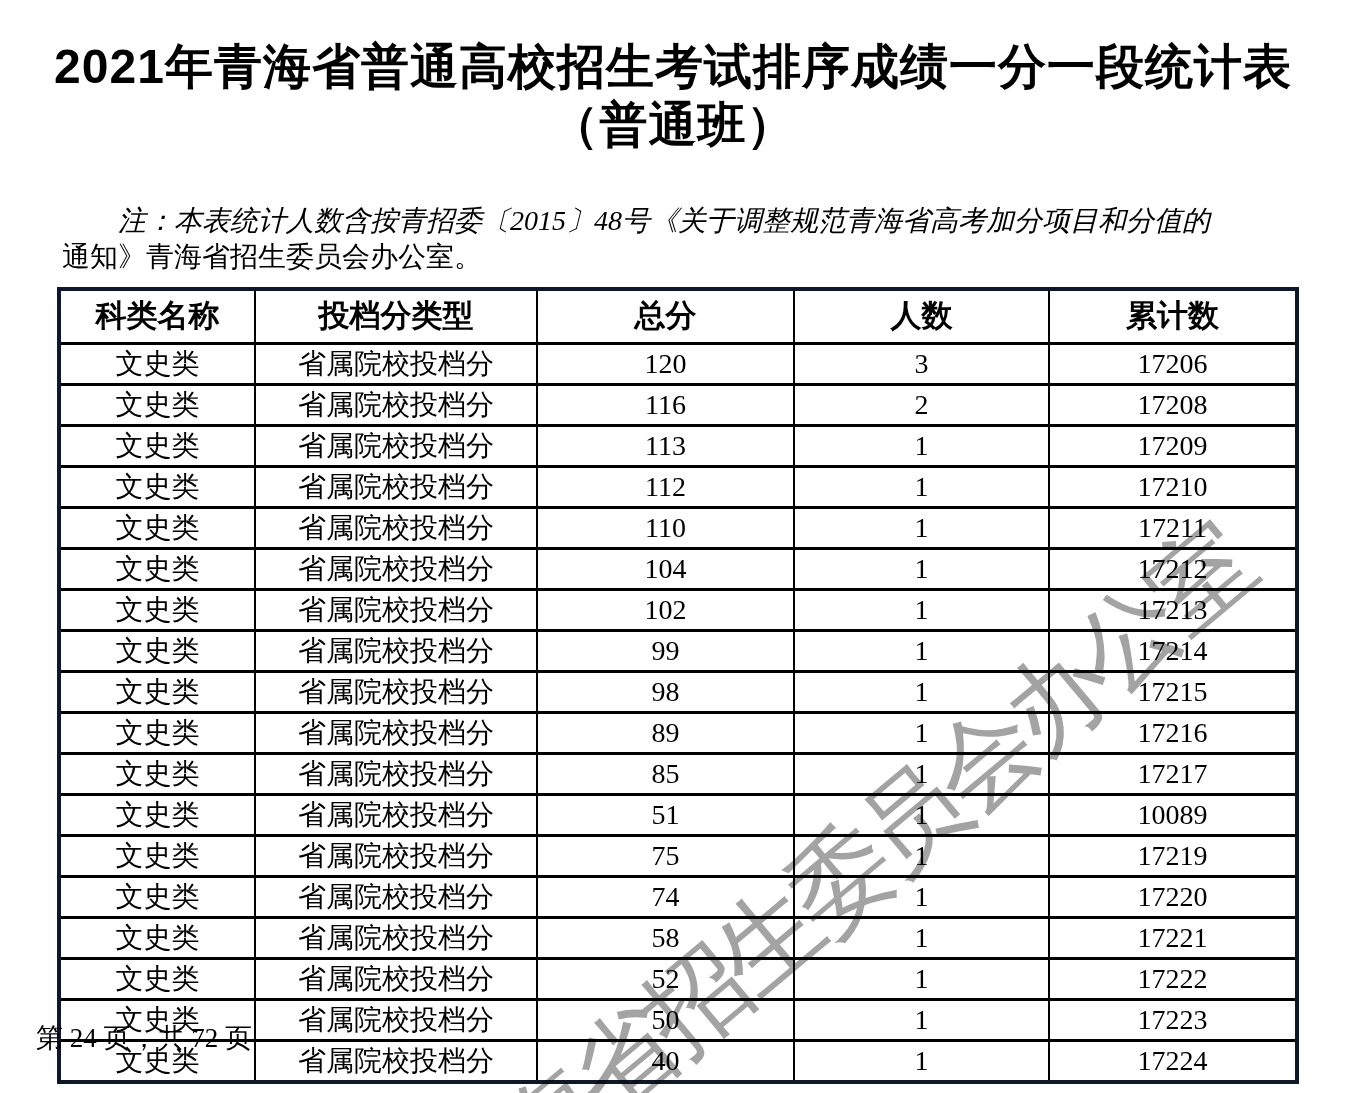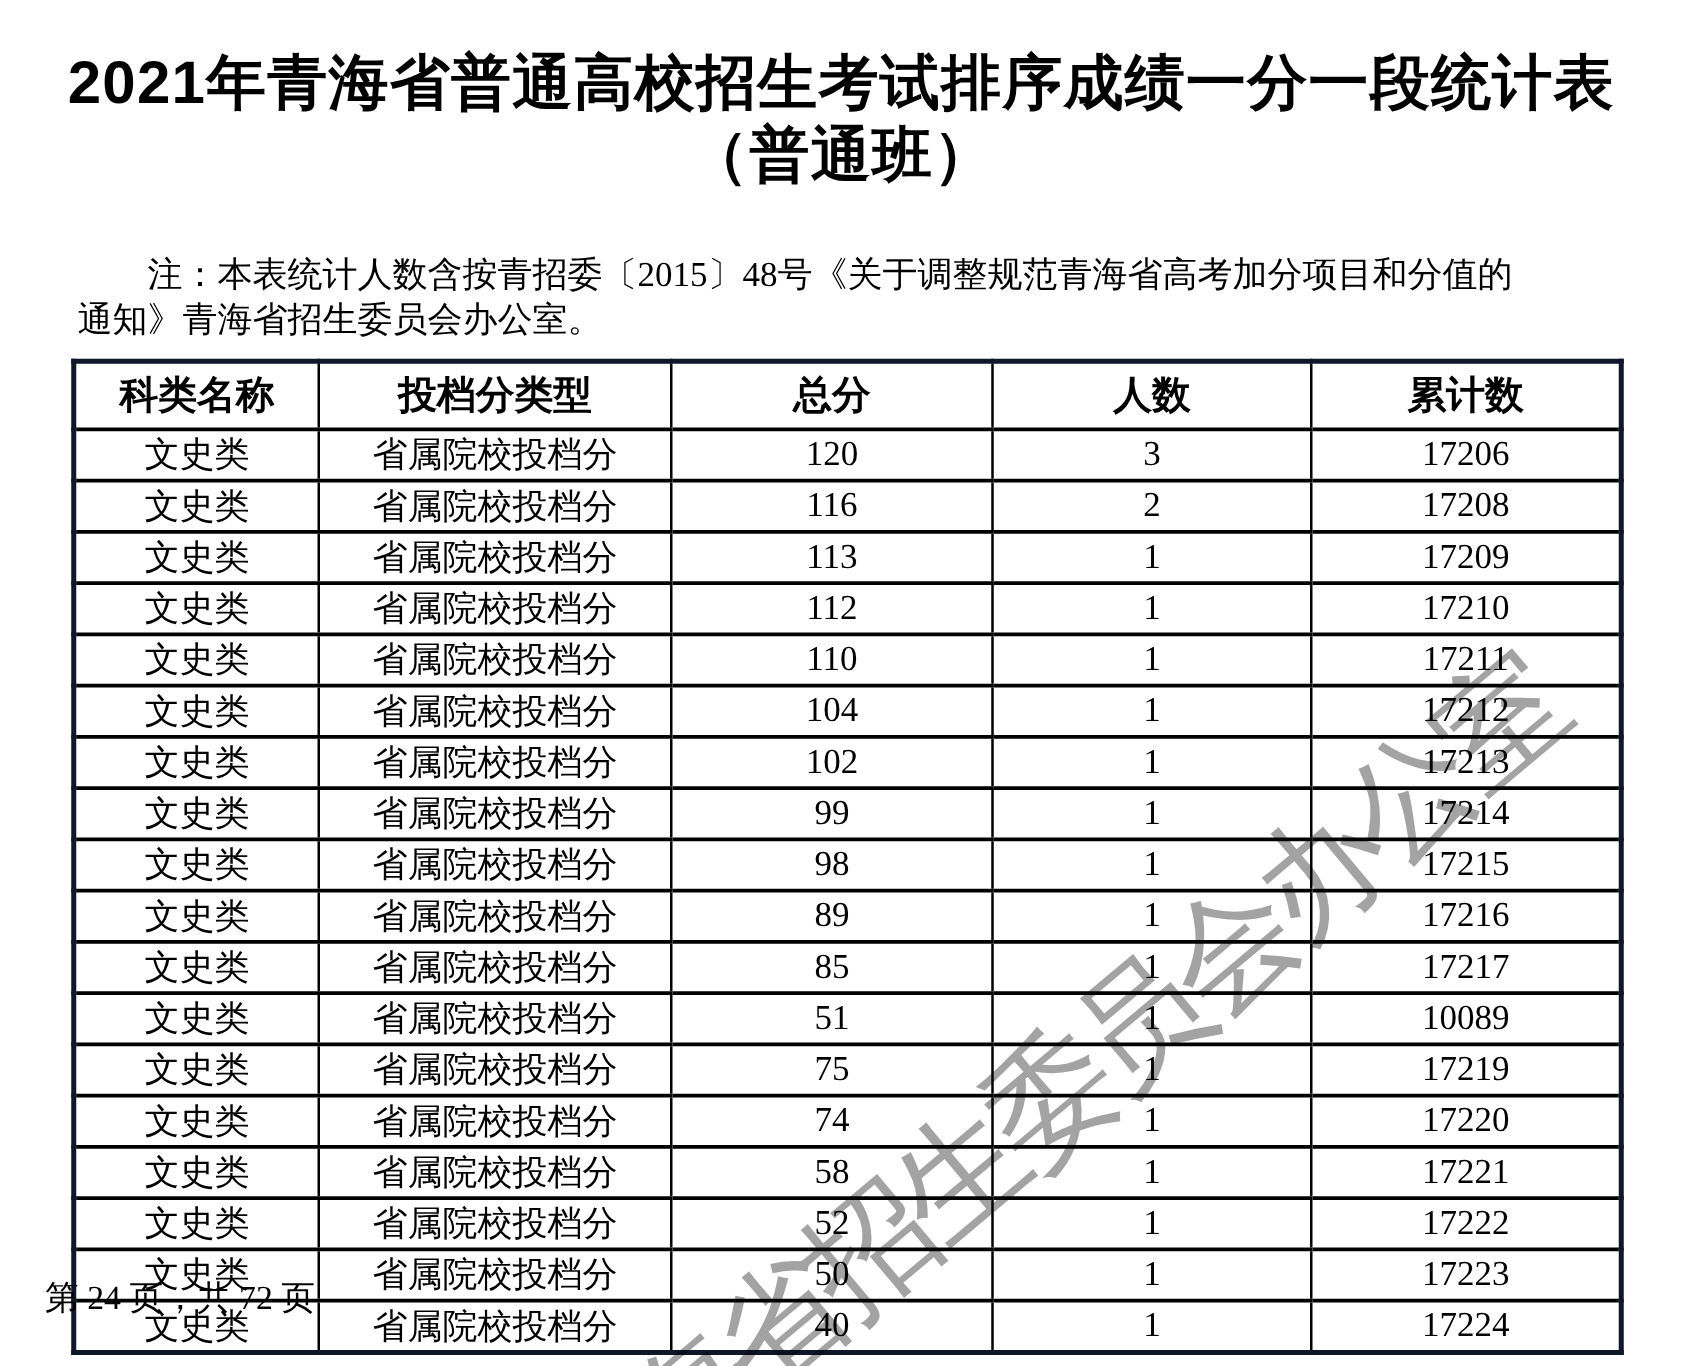--- a/index.html
+++ b/index.html
@@ -33,21 +33,21 @@
 
   
   .note-block {
     position: absolute;
     top: 203px;
     left: 62px;
     width: 1230px;
     font-size: 28px;
     line-height: 36px;
   }
-  .note-line1 { text-indent: 56px; }
+  .note-line1 { text-indent: 56px; font-style: italic; }
 
   
   table.score-table {
     position: absolute;
     left: 57px;
     top: 287px;
     width: 1238px;
     border-collapse: collapse;
     table-layout: fixed;
     border: 4px solid #0f172a;

